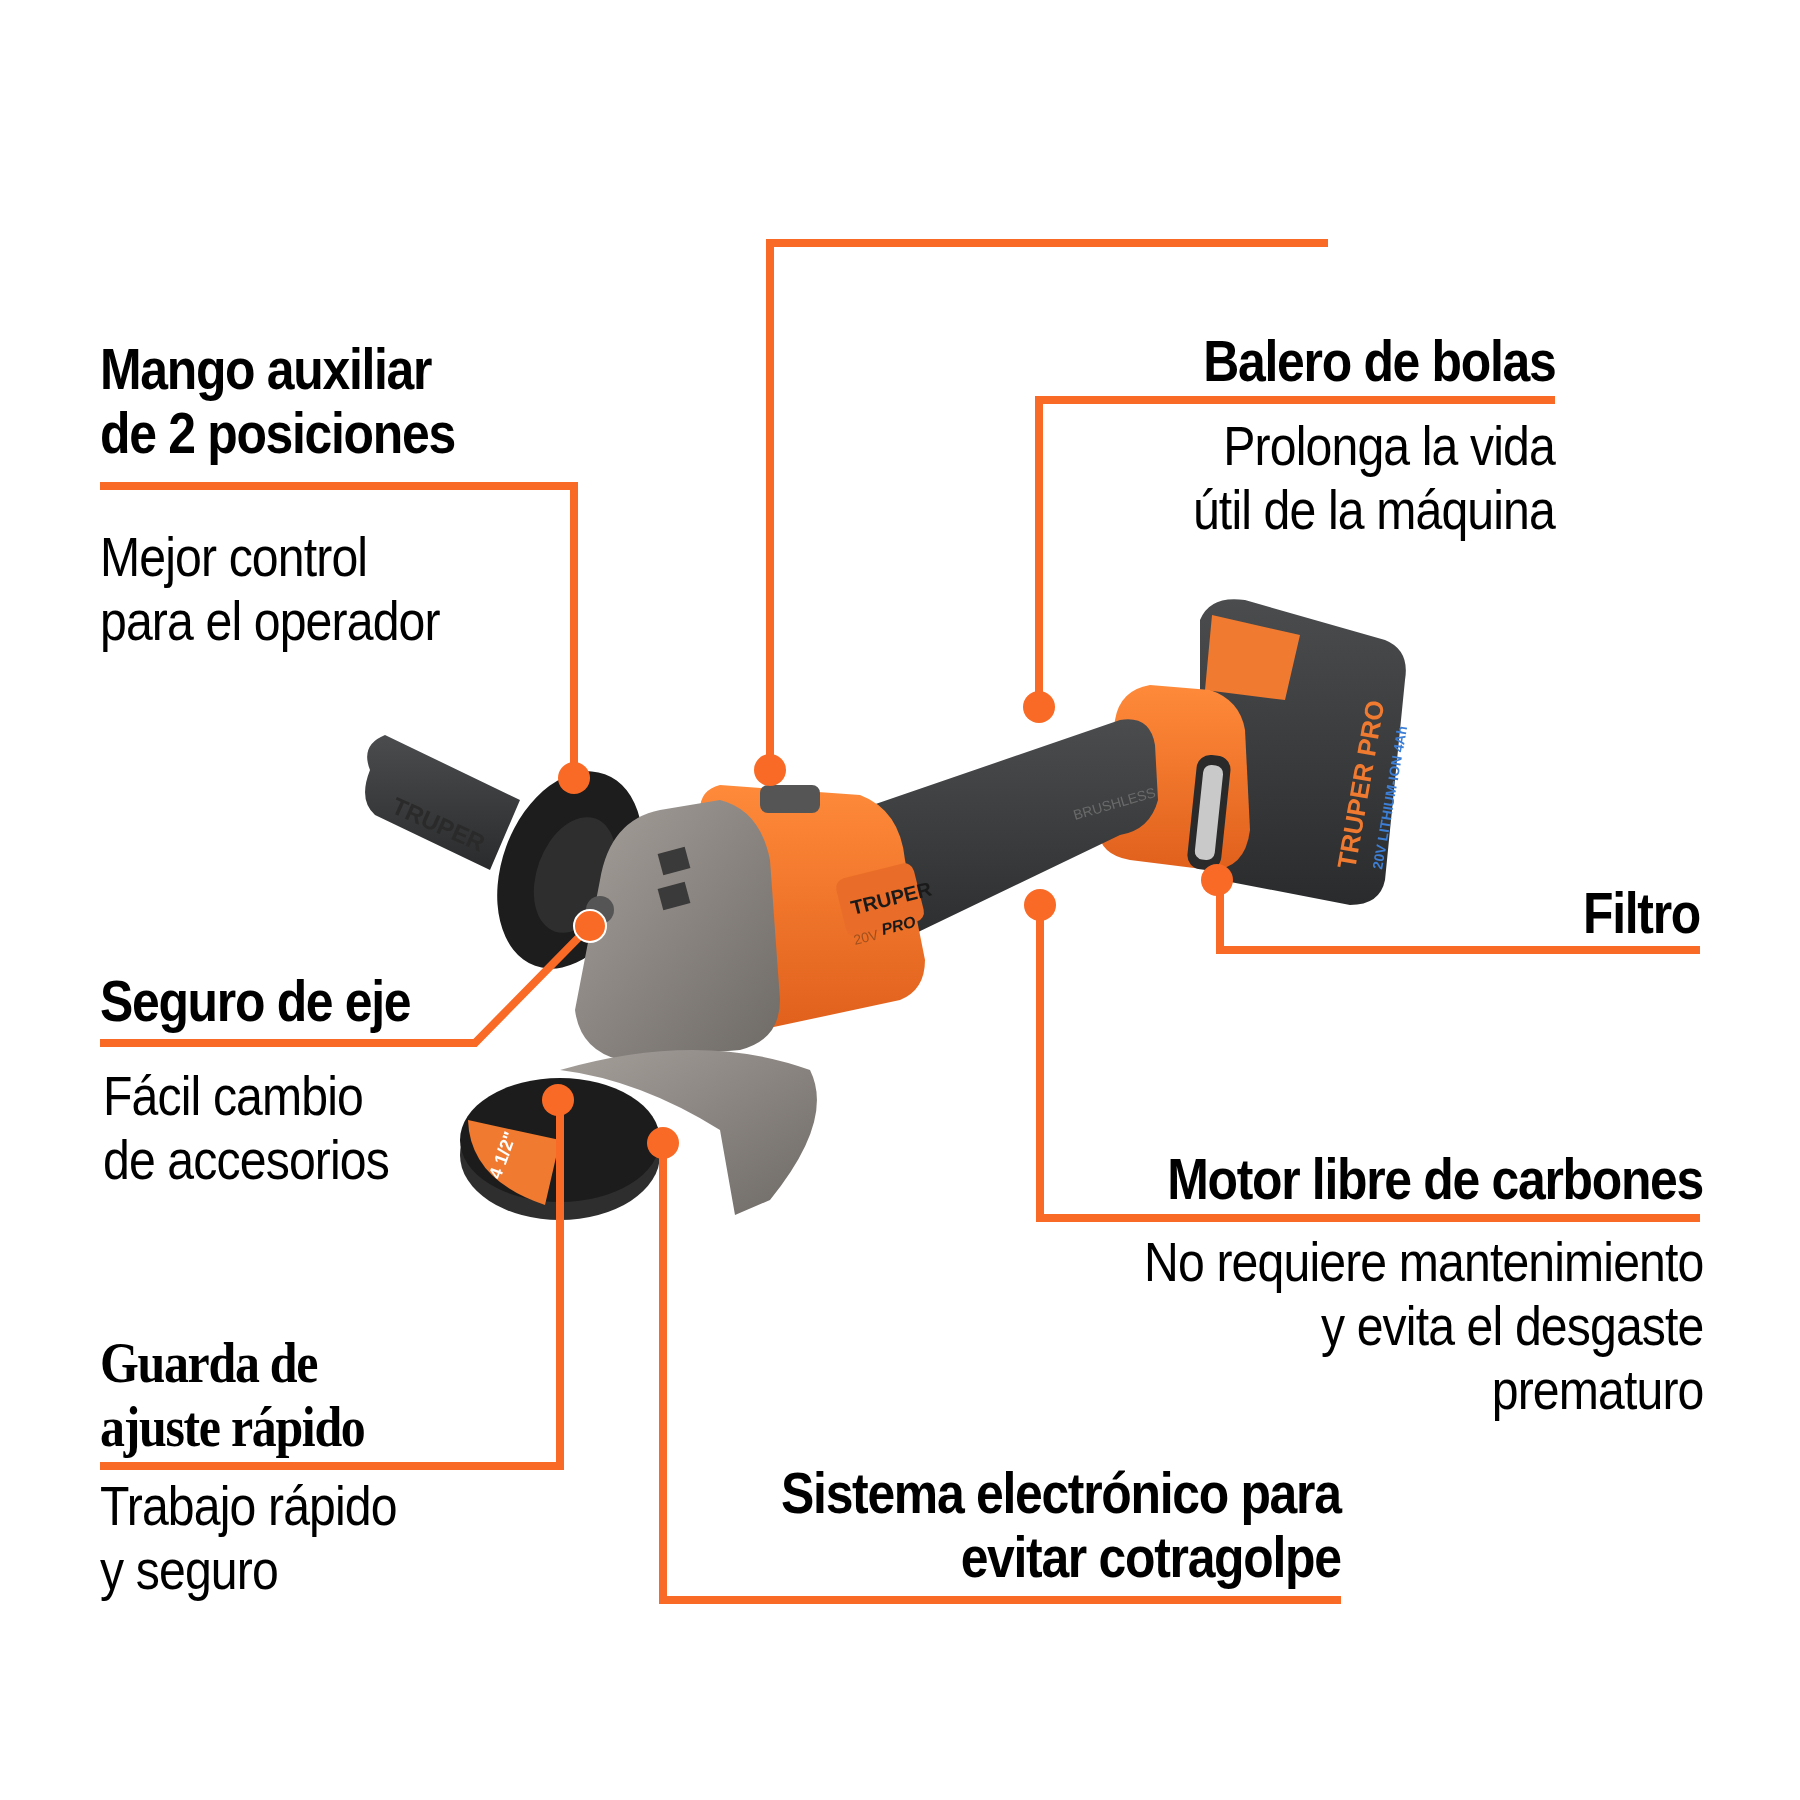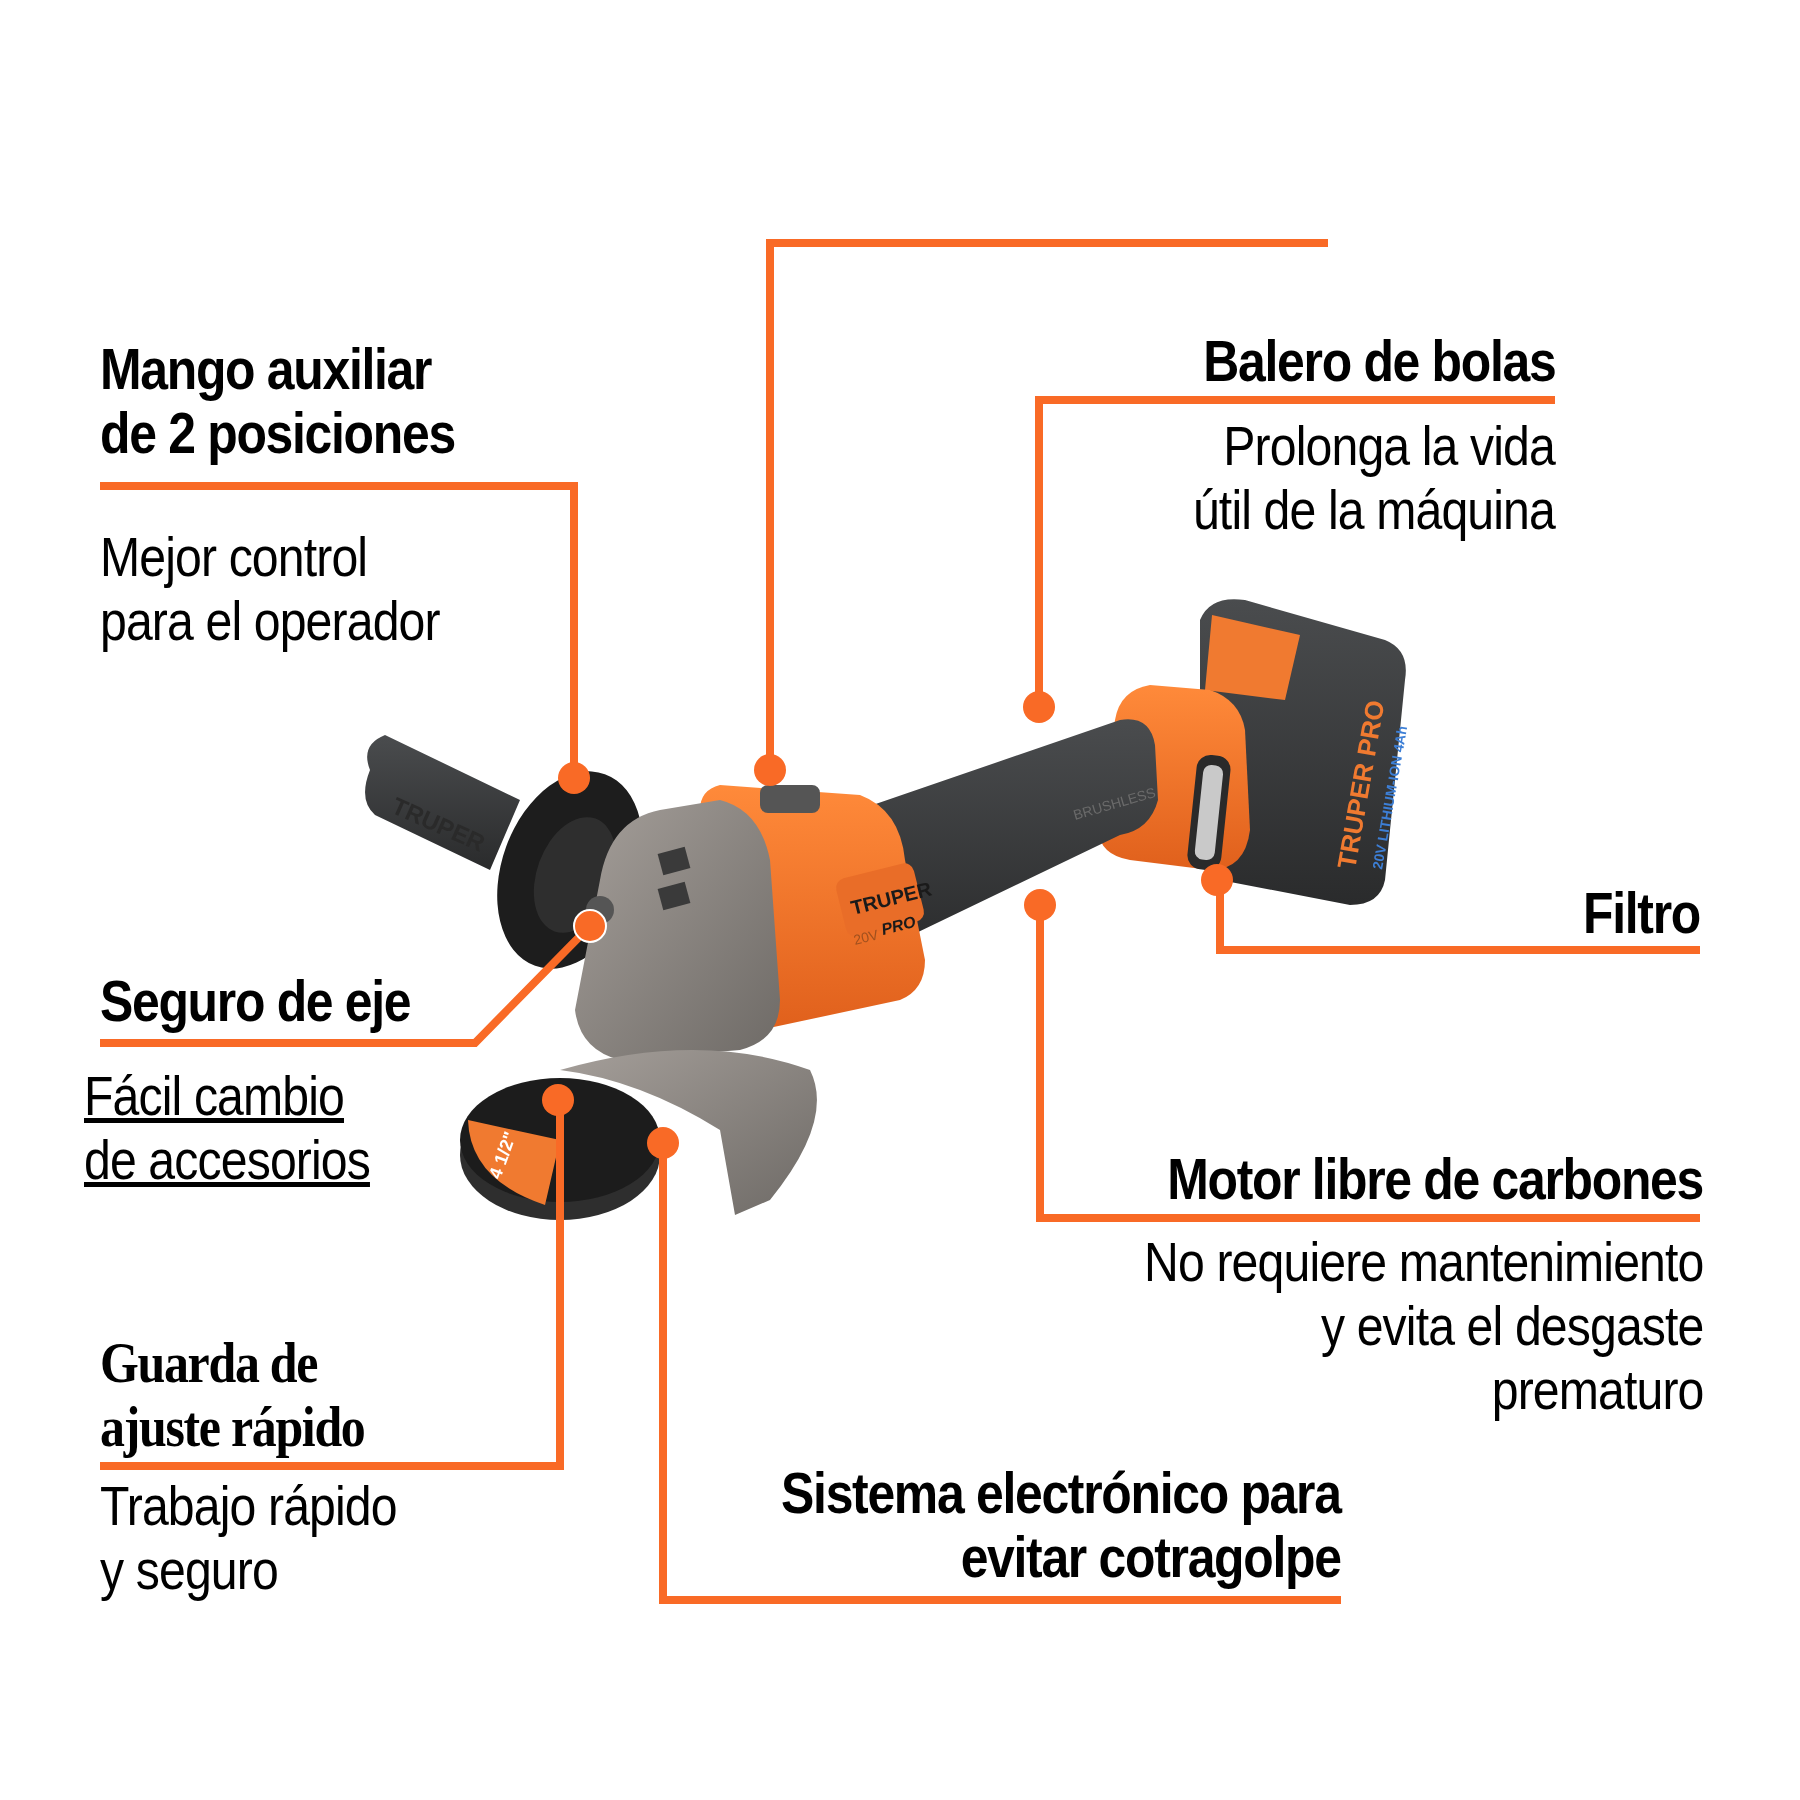--- a/index.html
+++ b/index.html
@@ -131,21 +131,21 @@
     <div class="title">
       <span class="line-row">Filtro</span>
     </div>
   </div>
 
   <div class="label" style="left:100px; top:972px;">
     <div class="title">
       <span class="line-row">Seguro de eje</span>
     </div>
   </div>
-  <div class="label" style="left:84px; top:1068px;text-decoration:underline;">
+  <div class="label" style="left:103px; top:1068px;">
     <div class="desc">
       <span class="line-row">Fácil cambio</span>
       <span class="line-row">de accesorios</span>
     </div>
   </div>
 
   <div class="label right" style="right:97px; top:1150px;">
     <div class="title">
       <span class="line-row">Motor libre de carbones</span>
     </div>

